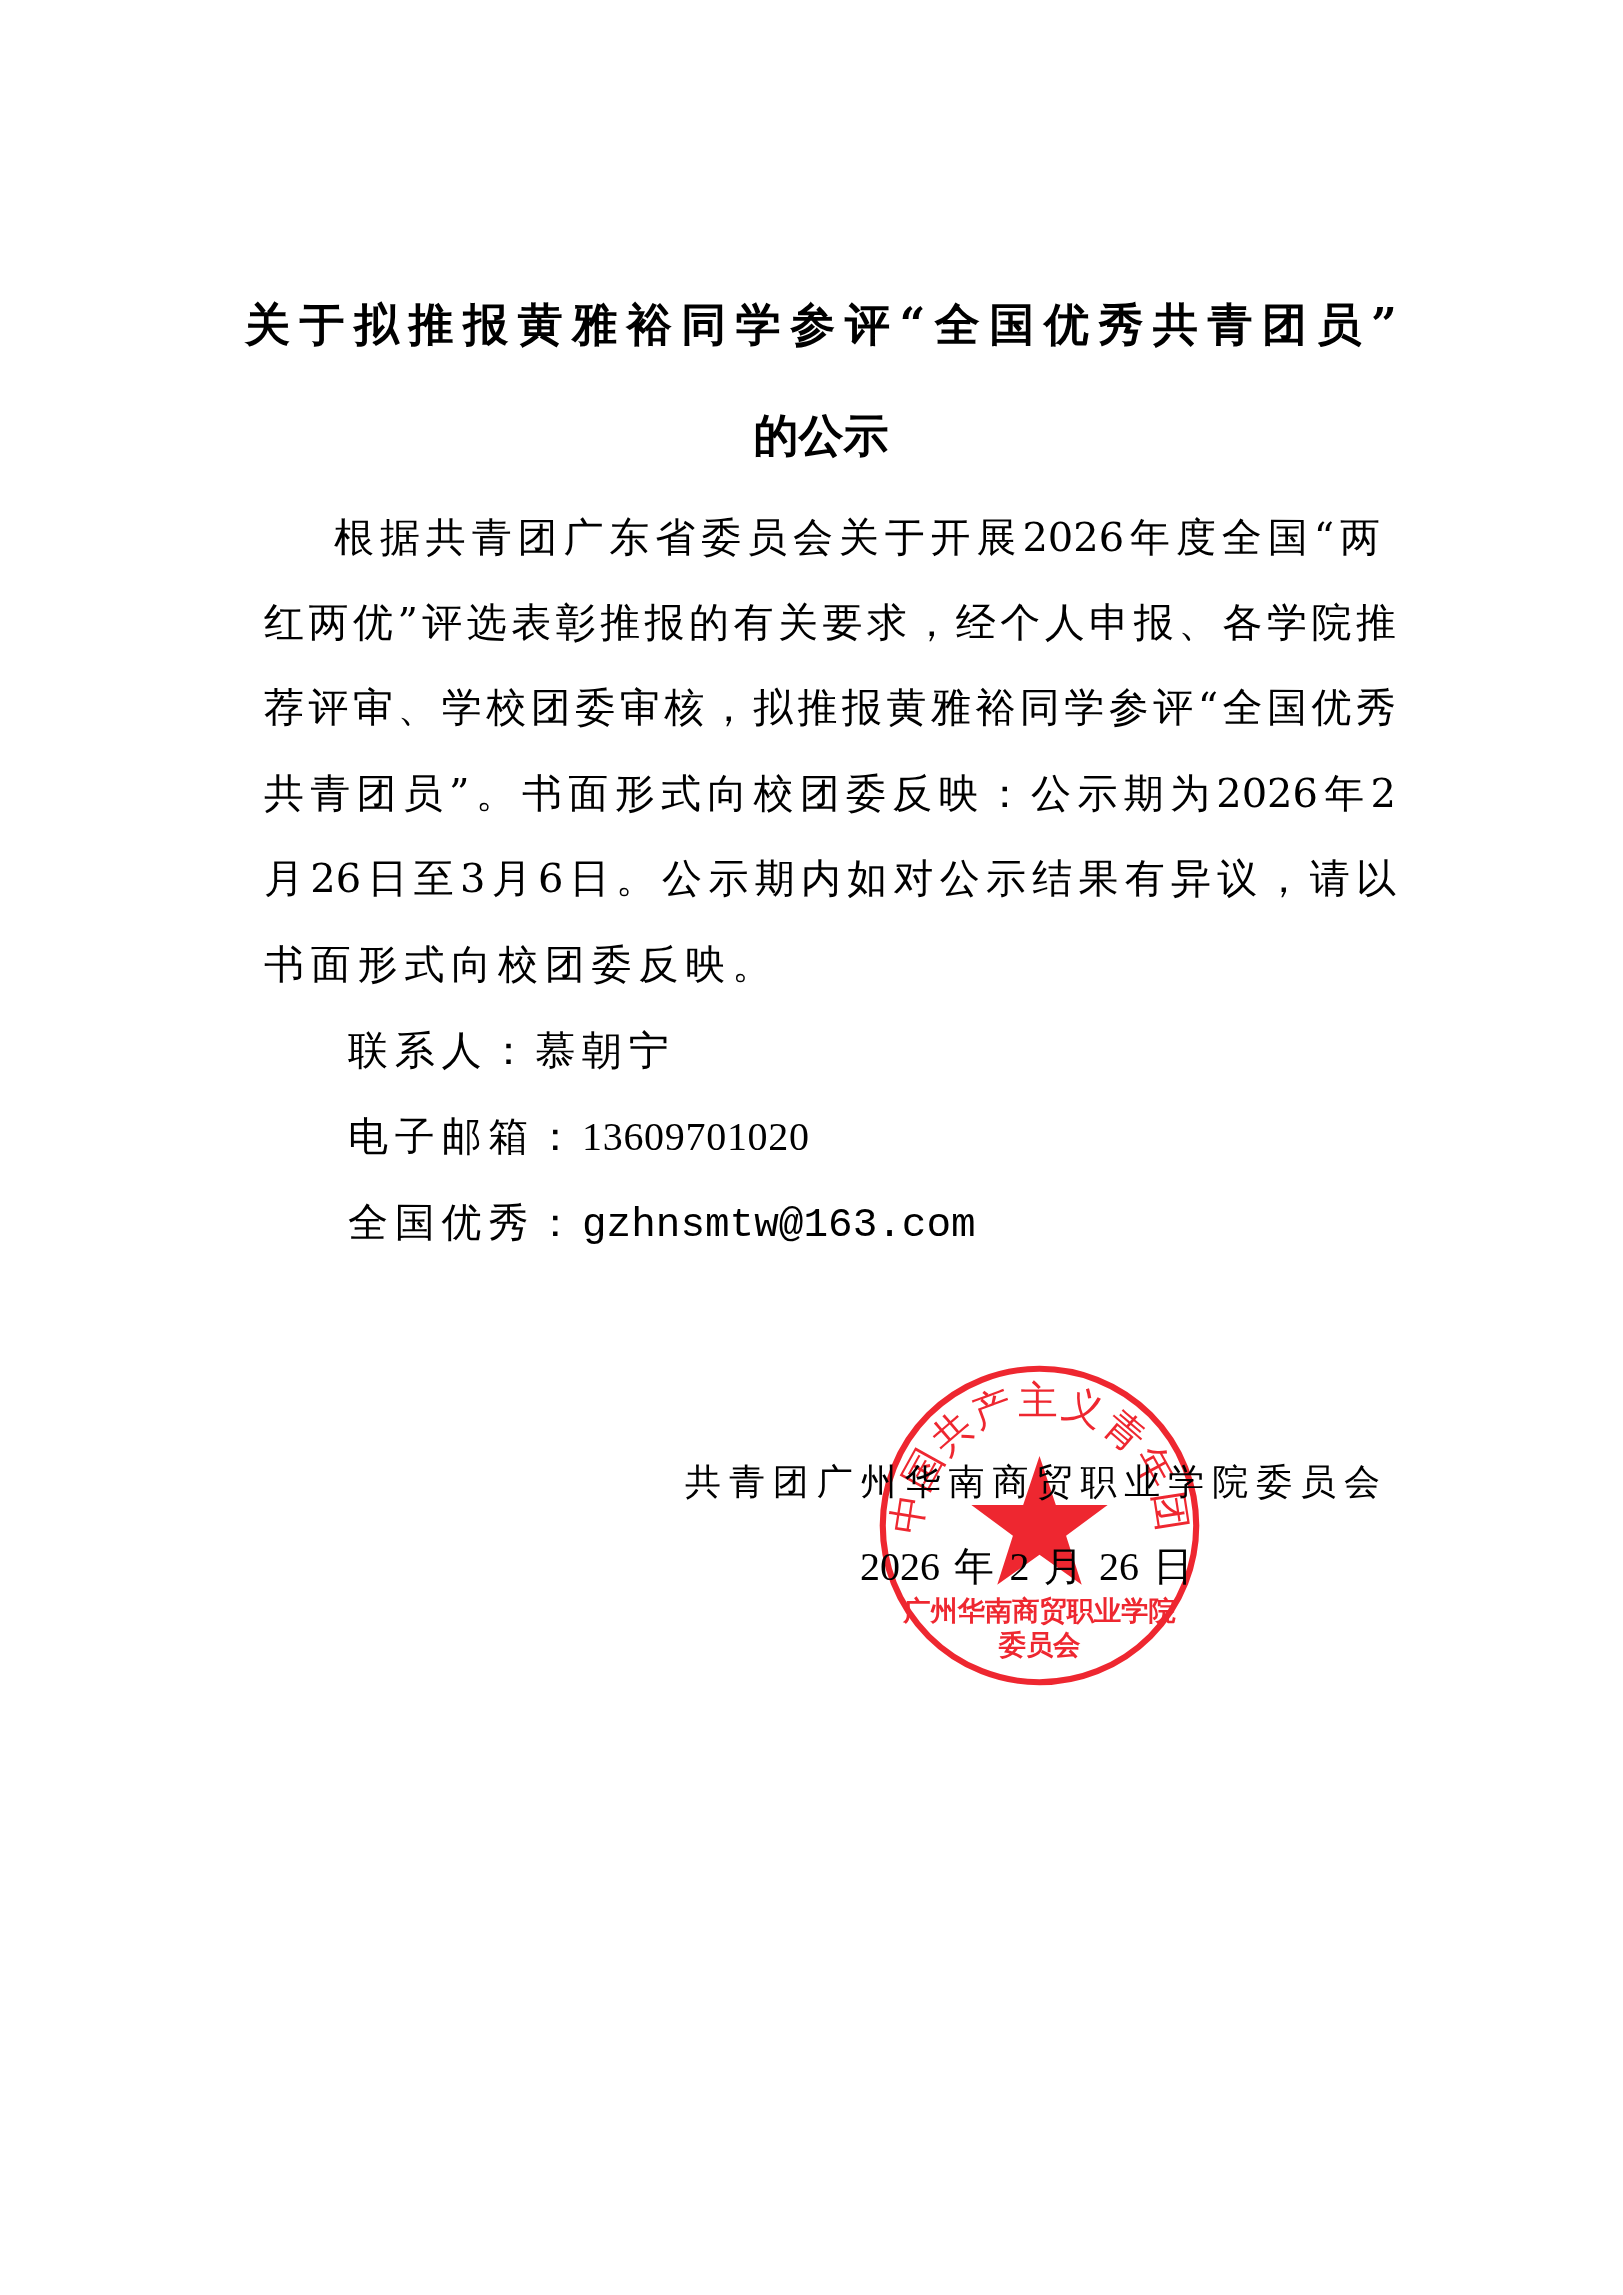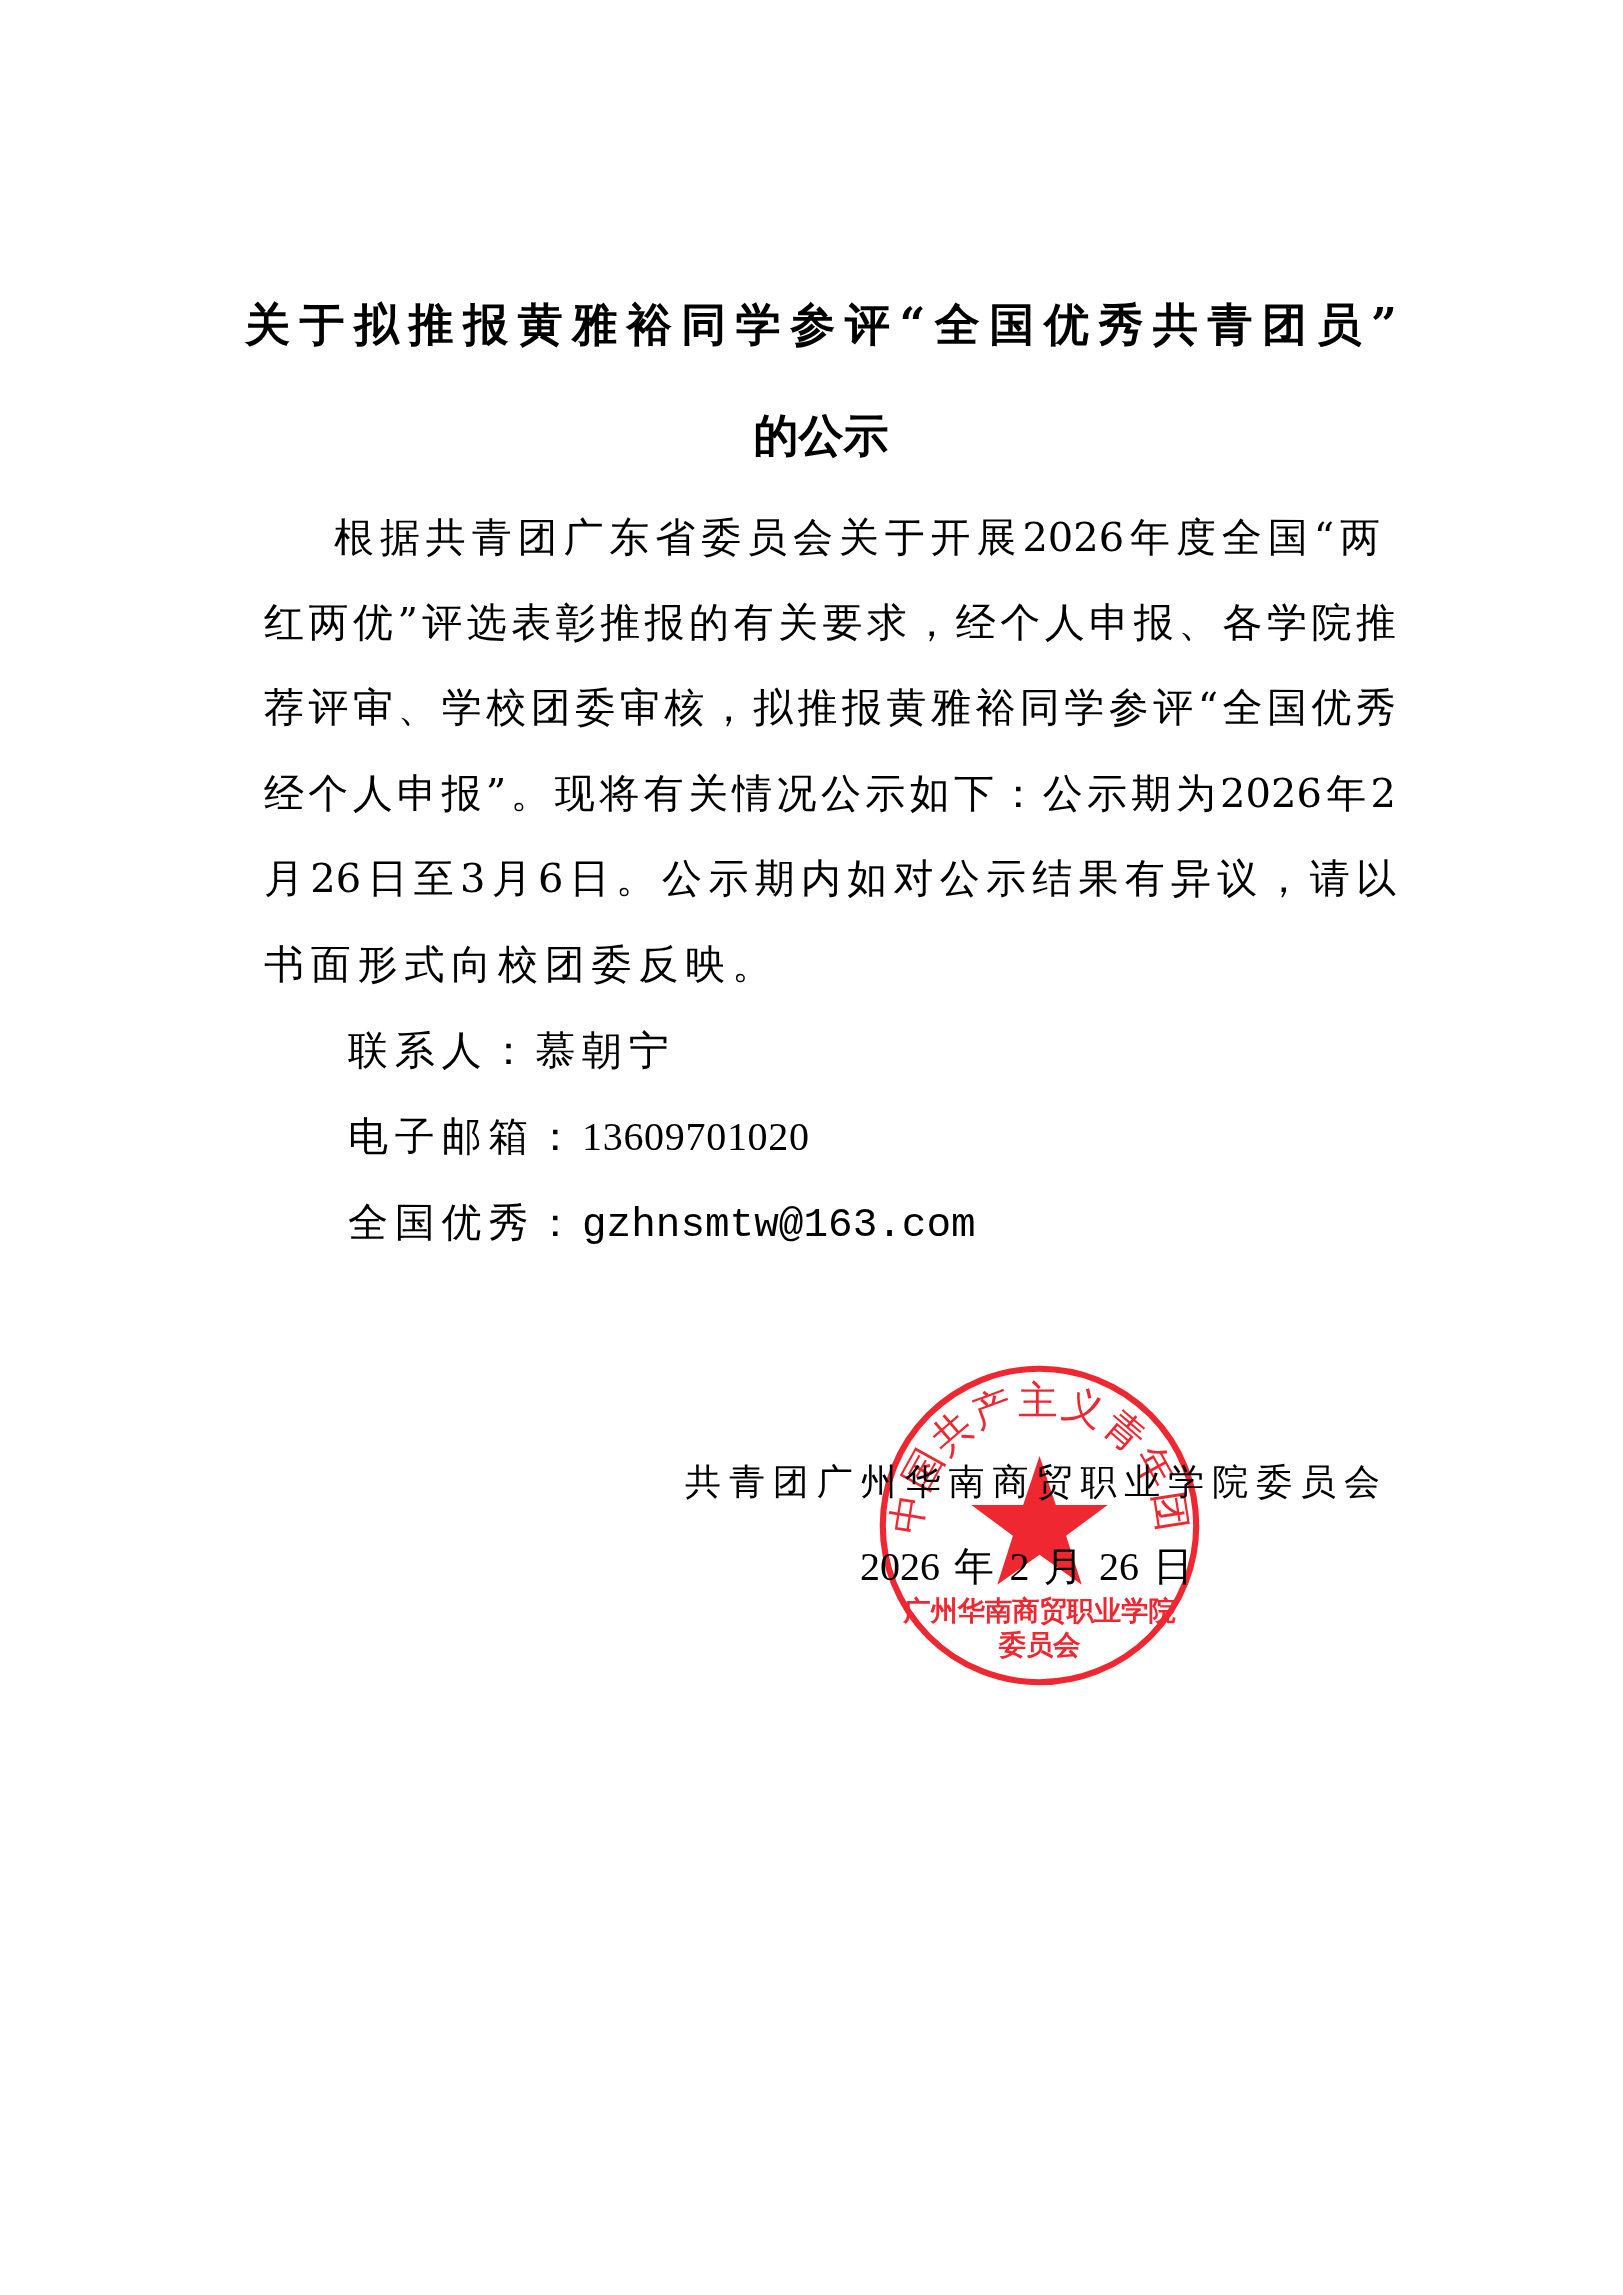--- a/index.html
+++ b/index.html
@@ -109,21 +109,21 @@
 <body>
 
 <div class="page">
 
   <div class="title title-1">关于拟推报黄雅裕同学参评“全国优秀共青团员”</div>
   <div class="title title-2">的公示</div>
 
   <div class="body-line first" style="top:513px;">根据共青团广东省委员会关于开展2026年度全国“两</div>
   <div class="body-line" style="top:598px;">红两优”评选表彰推报的有关要求，经个人申报、各学院推</div>
   <div class="body-line" style="top:683px;">荐评审、学校团委审核，拟推报黄雅裕同学参评“全国优秀</div>
-  <div class="body-line" style="top:769px;">经个人申报”。现将有关情况公示如下：公示期为2026年2</div>
+  <div class="body-line" style="top:769px;">共青团员”。书面形式向校团委反映：公示期为2026年2</div>
   <div class="body-line" style="top:854px;">月26日至3月6日。公示期内如对公示结果有异议，请以</div>
   <div class="body-line last" style="top:940px;">书面形式向校团委反映。</div>
 
   <div class="contact-line" style="top:1026px;">
     <span class="contact-label">联系人：</span><span class="contact-value" style="font-family:'DejaVu Serif',serif;letter-spacing:6.8px;">慕朝宁</span>
   </div>
   <div class="contact-line" style="top:1112px;">
     <span class="contact-label">电子邮箱：</span><span class="contact-value">13609701020</span>
   </div>
   <div class="contact-line" style="top:1198px;">

